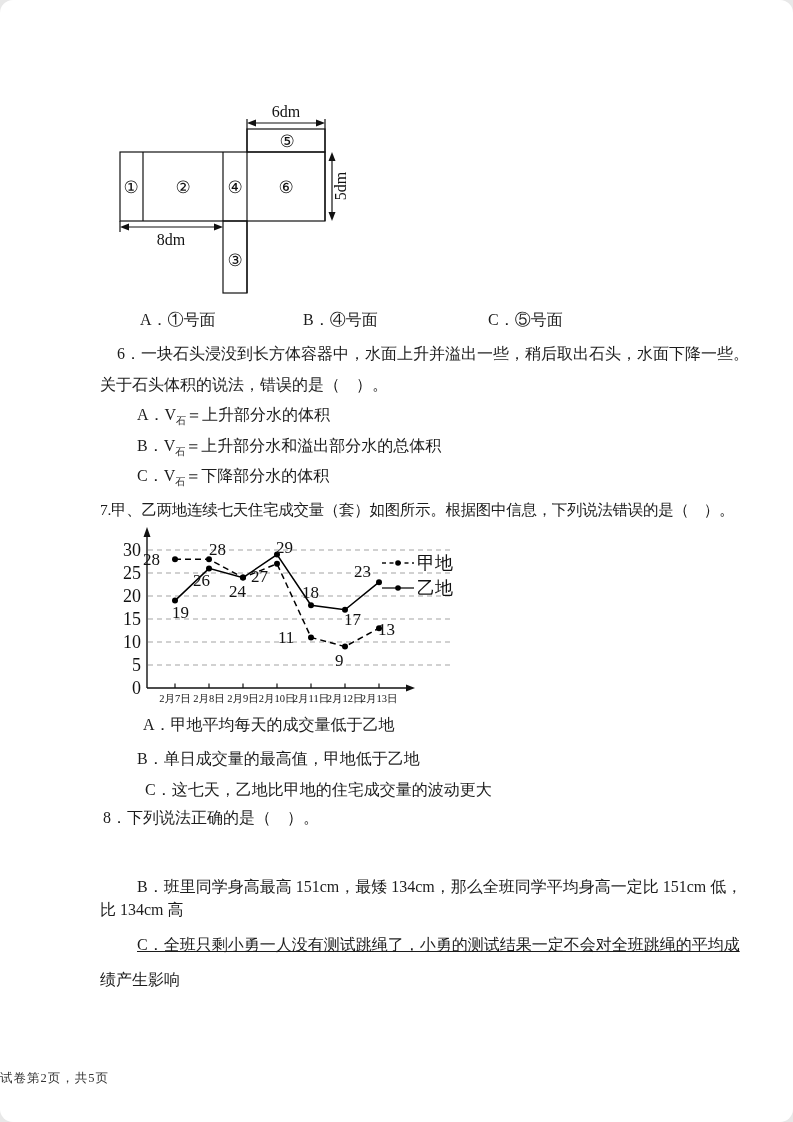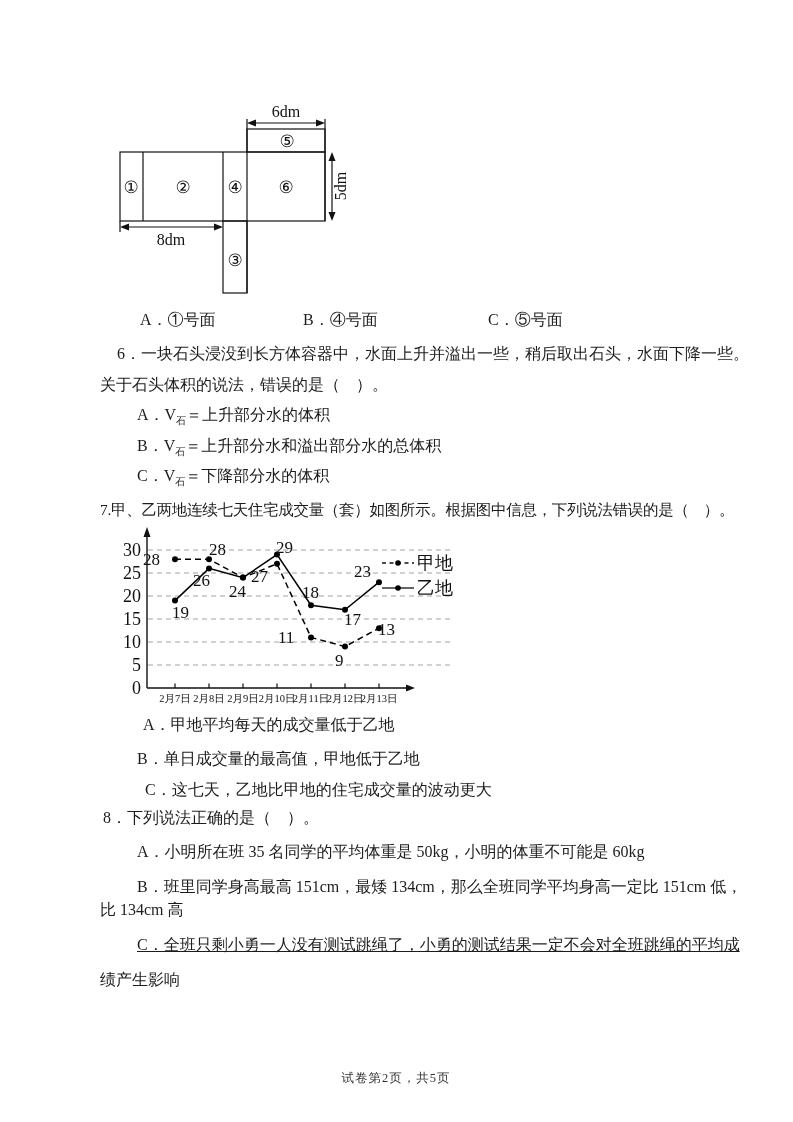--- a/index.html
+++ b/index.html
@@ -1,24 +1,24 @@
 <!DOCTYPE html>
 <html><head>
 <meta charset="utf-8">
 <style>
   html,body{margin:0;padding:0;background:#e8e8e8;}
   .page{
     position:relative;width:793px;height:1122px;background:#ffffff;
-    font-family:"Liberation Serif","DejaVu Serif",serif;color:#1c1c1c;overflow:hidden;
+    font-family:"Liberation Serif","DejaVu Serif",serif;color:#1c1c1c;overflow:hidden;border-radius:13px;
   }
   .abs{position:absolute;white-space:nowrap;}
   .body-text{font-size:16px;line-height:20px;}
   .stem7{font-size:15.5px;letter-spacing:-0.3px;}
   .vsub{font-size:10px;vertical-align:-4px;}
-  .footer{font-size:12.5px;color:#333;width:712px;text-align:center;letter-spacing:1px;padding-left:40px;}
+  .footer{font-size:12.5px;color:#333;width:712px;letter-spacing:1px;}
   svg text{font-family:"Liberation Serif","DejaVu Serif",serif;fill:#111;}
   .net-label{font-size:17px;}
   .net-dim{font-size:16px;}
 </style>
 </head>
 <body>
 
 <div class="page">
 
   <svg class="abs" style="left:100px;top:105px;" width="262" height="200" viewBox="0 0 262 200">
@@ -136,20 +136,19 @@
       <line x1="287" y1="65" x2="319" y2="65" stroke="#111" stroke-width="1.3"></line>
       <circle cx="303" cy="65" r="2.8" fill="#000"></circle>
       <text x="322" y="71" font-size="18">乙地</text>
     </svg>
 
   <span class="abs body-text" style="left:137px;top:715px;margin-left:6px;">A．甲地平均每天的成交量低于乙地</span>
   <span class="abs body-text" style="left:137px;top:749px;">B．单日成交量的最高值，甲地低于乙地</span>
   <span class="abs body-text" style="left:145px;top:780px;">C．这七天，乙地比甲地的住宅成交量的波动更大</span>
 
   <span class="abs body-text" style="left:103px;top:808px;">8．下列说法正确的是（　）。</span>
-  <span class="abs body-text" style="left:137px;top:842px;">A．小明所在班 35 名同学的平均体重是 50kg，小明的体重不可能是 60kg</span>
   <span class="abs body-text" style="left:137px;top:877px;">B．班里同学身高最高 151cm，最矮 134cm，那么全班同学平均身高一定比 151cm 低，</span>
   <span class="abs body-text" style="left:100px;top:900px;">比 134cm 高</span>
   <span class="abs body-text" style="left:137px;top:935px;text-decoration:underline;">C．全班只剩小勇一人没有测试跳绳了，小勇的测试结果一定不会对全班跳绳的平均成</span>
   <span class="abs body-text" style="left:100px;top:962px;margin-top:8px;">绩产生影响</span>
 
   <div class="abs footer" style="left:0;top:1070px;">试卷第2页，共5页</div>
 </div>
 
 </body></html>

